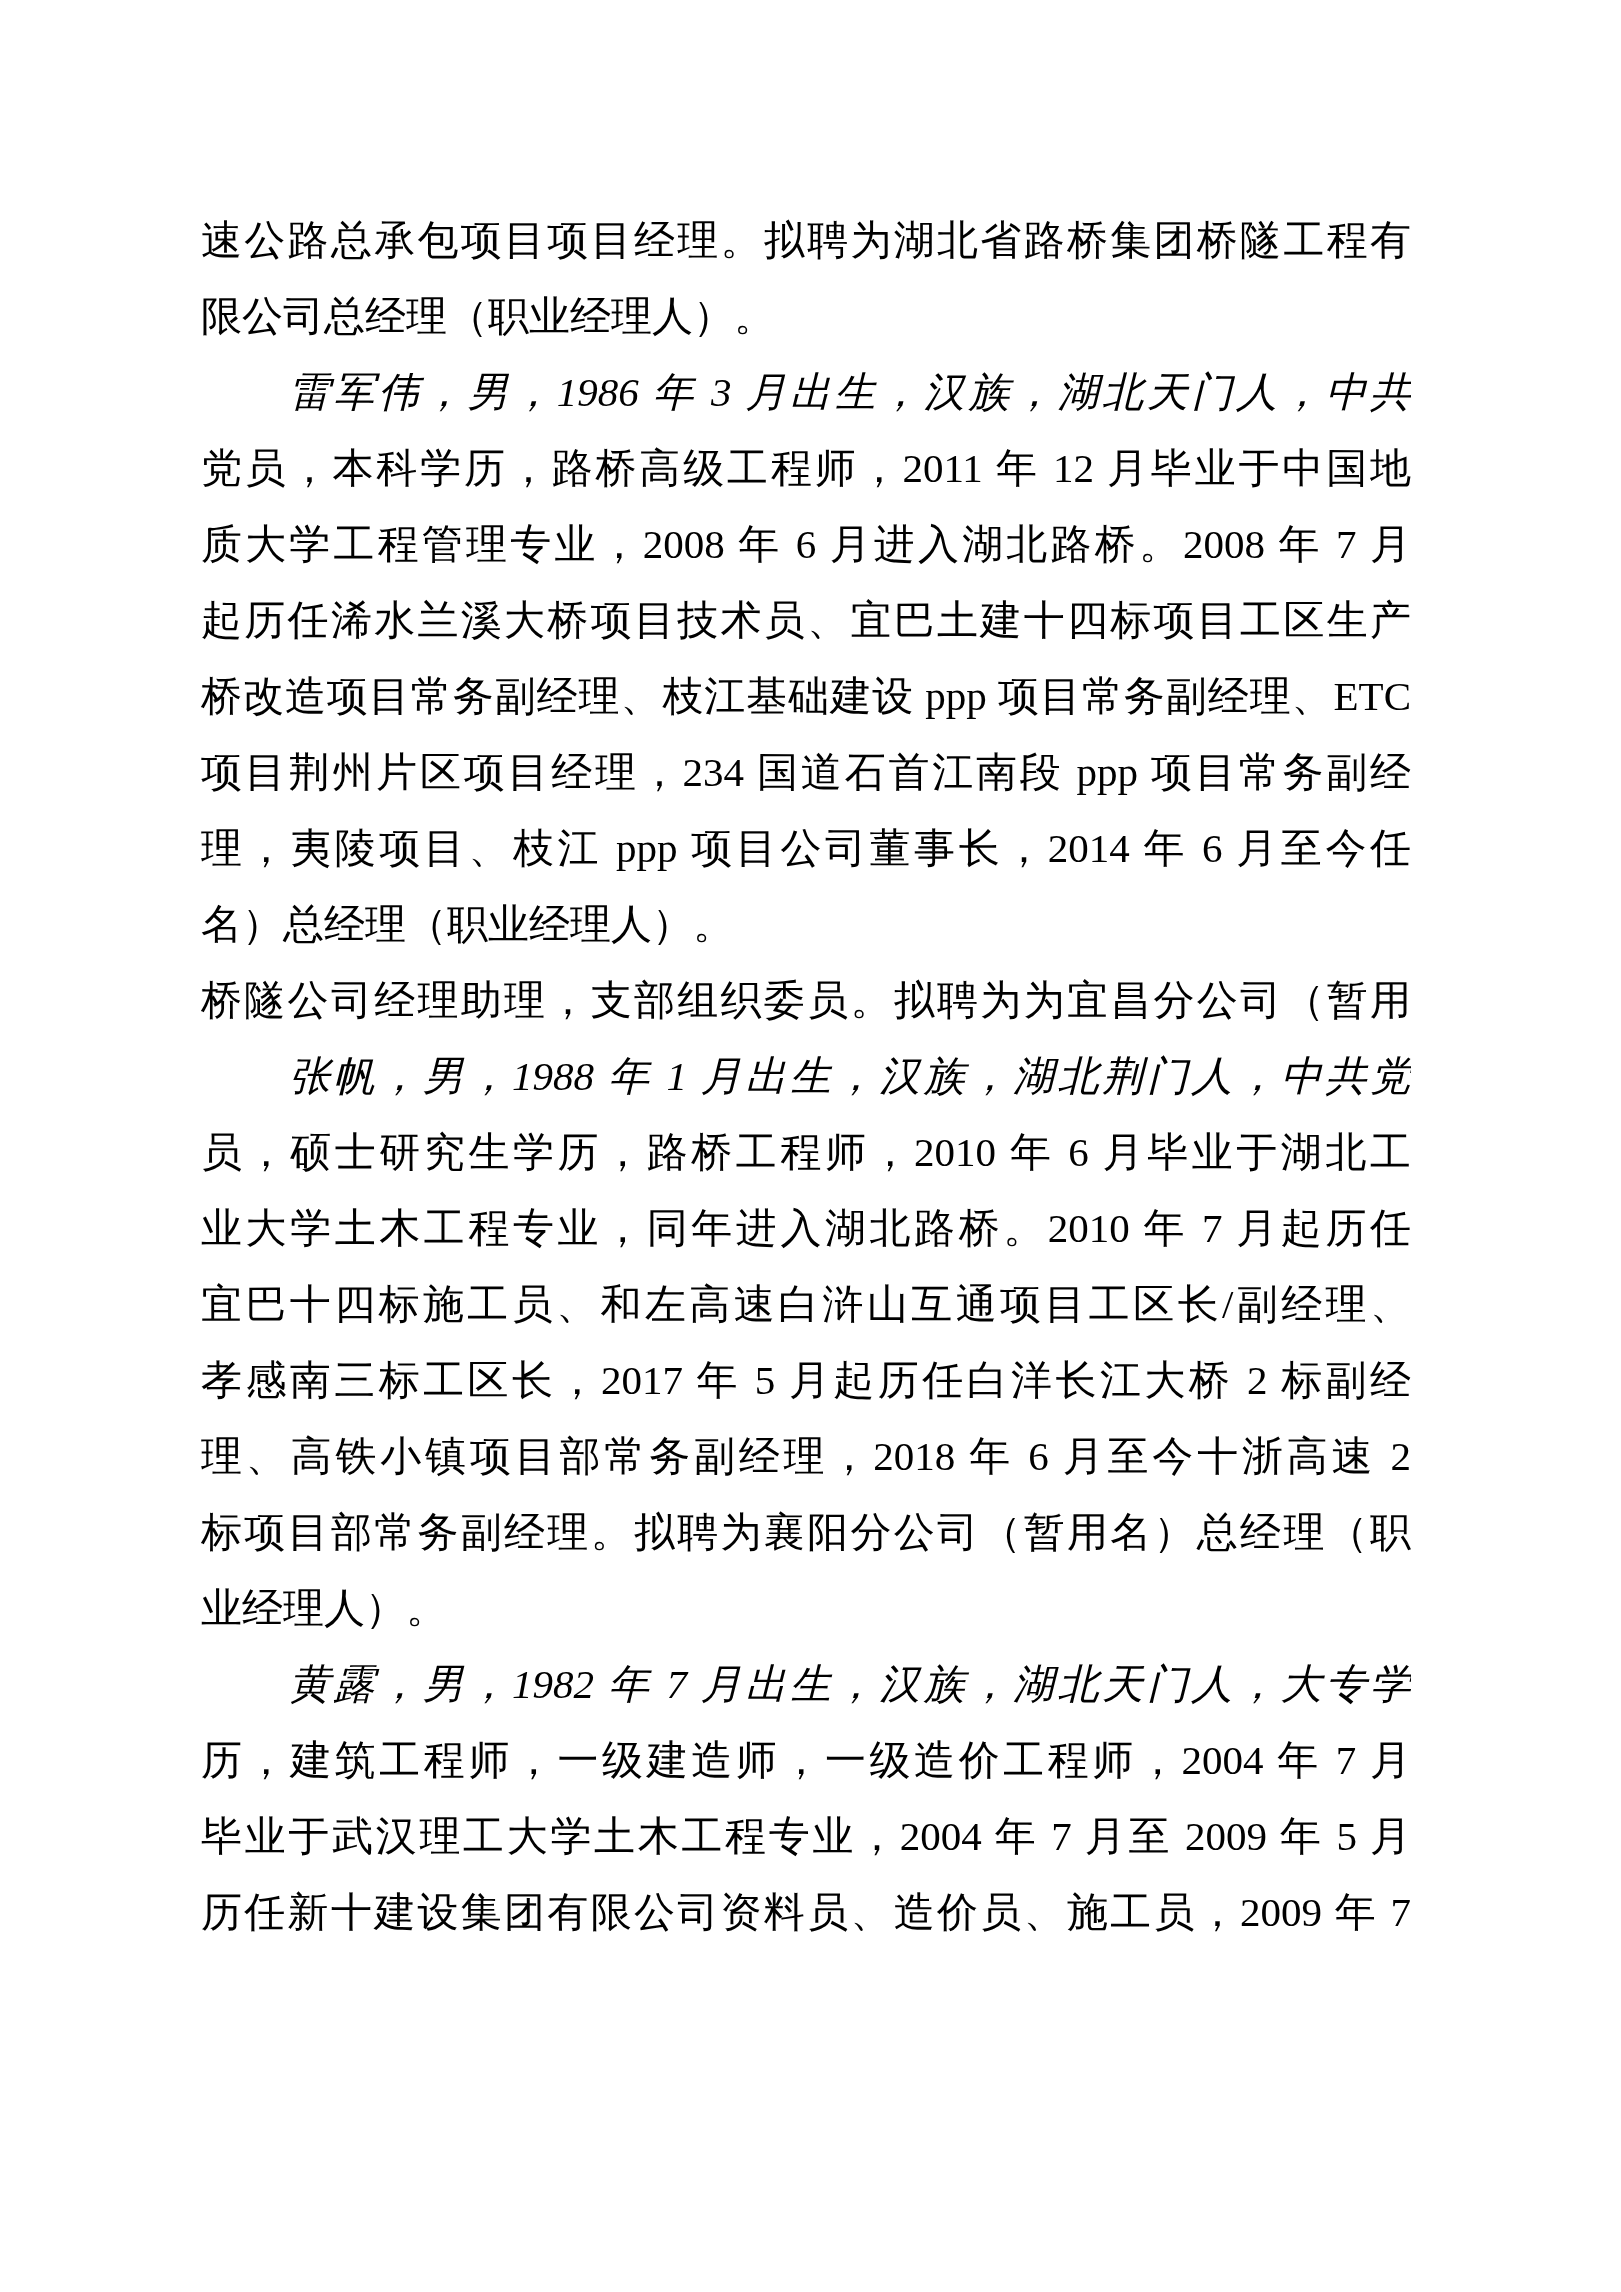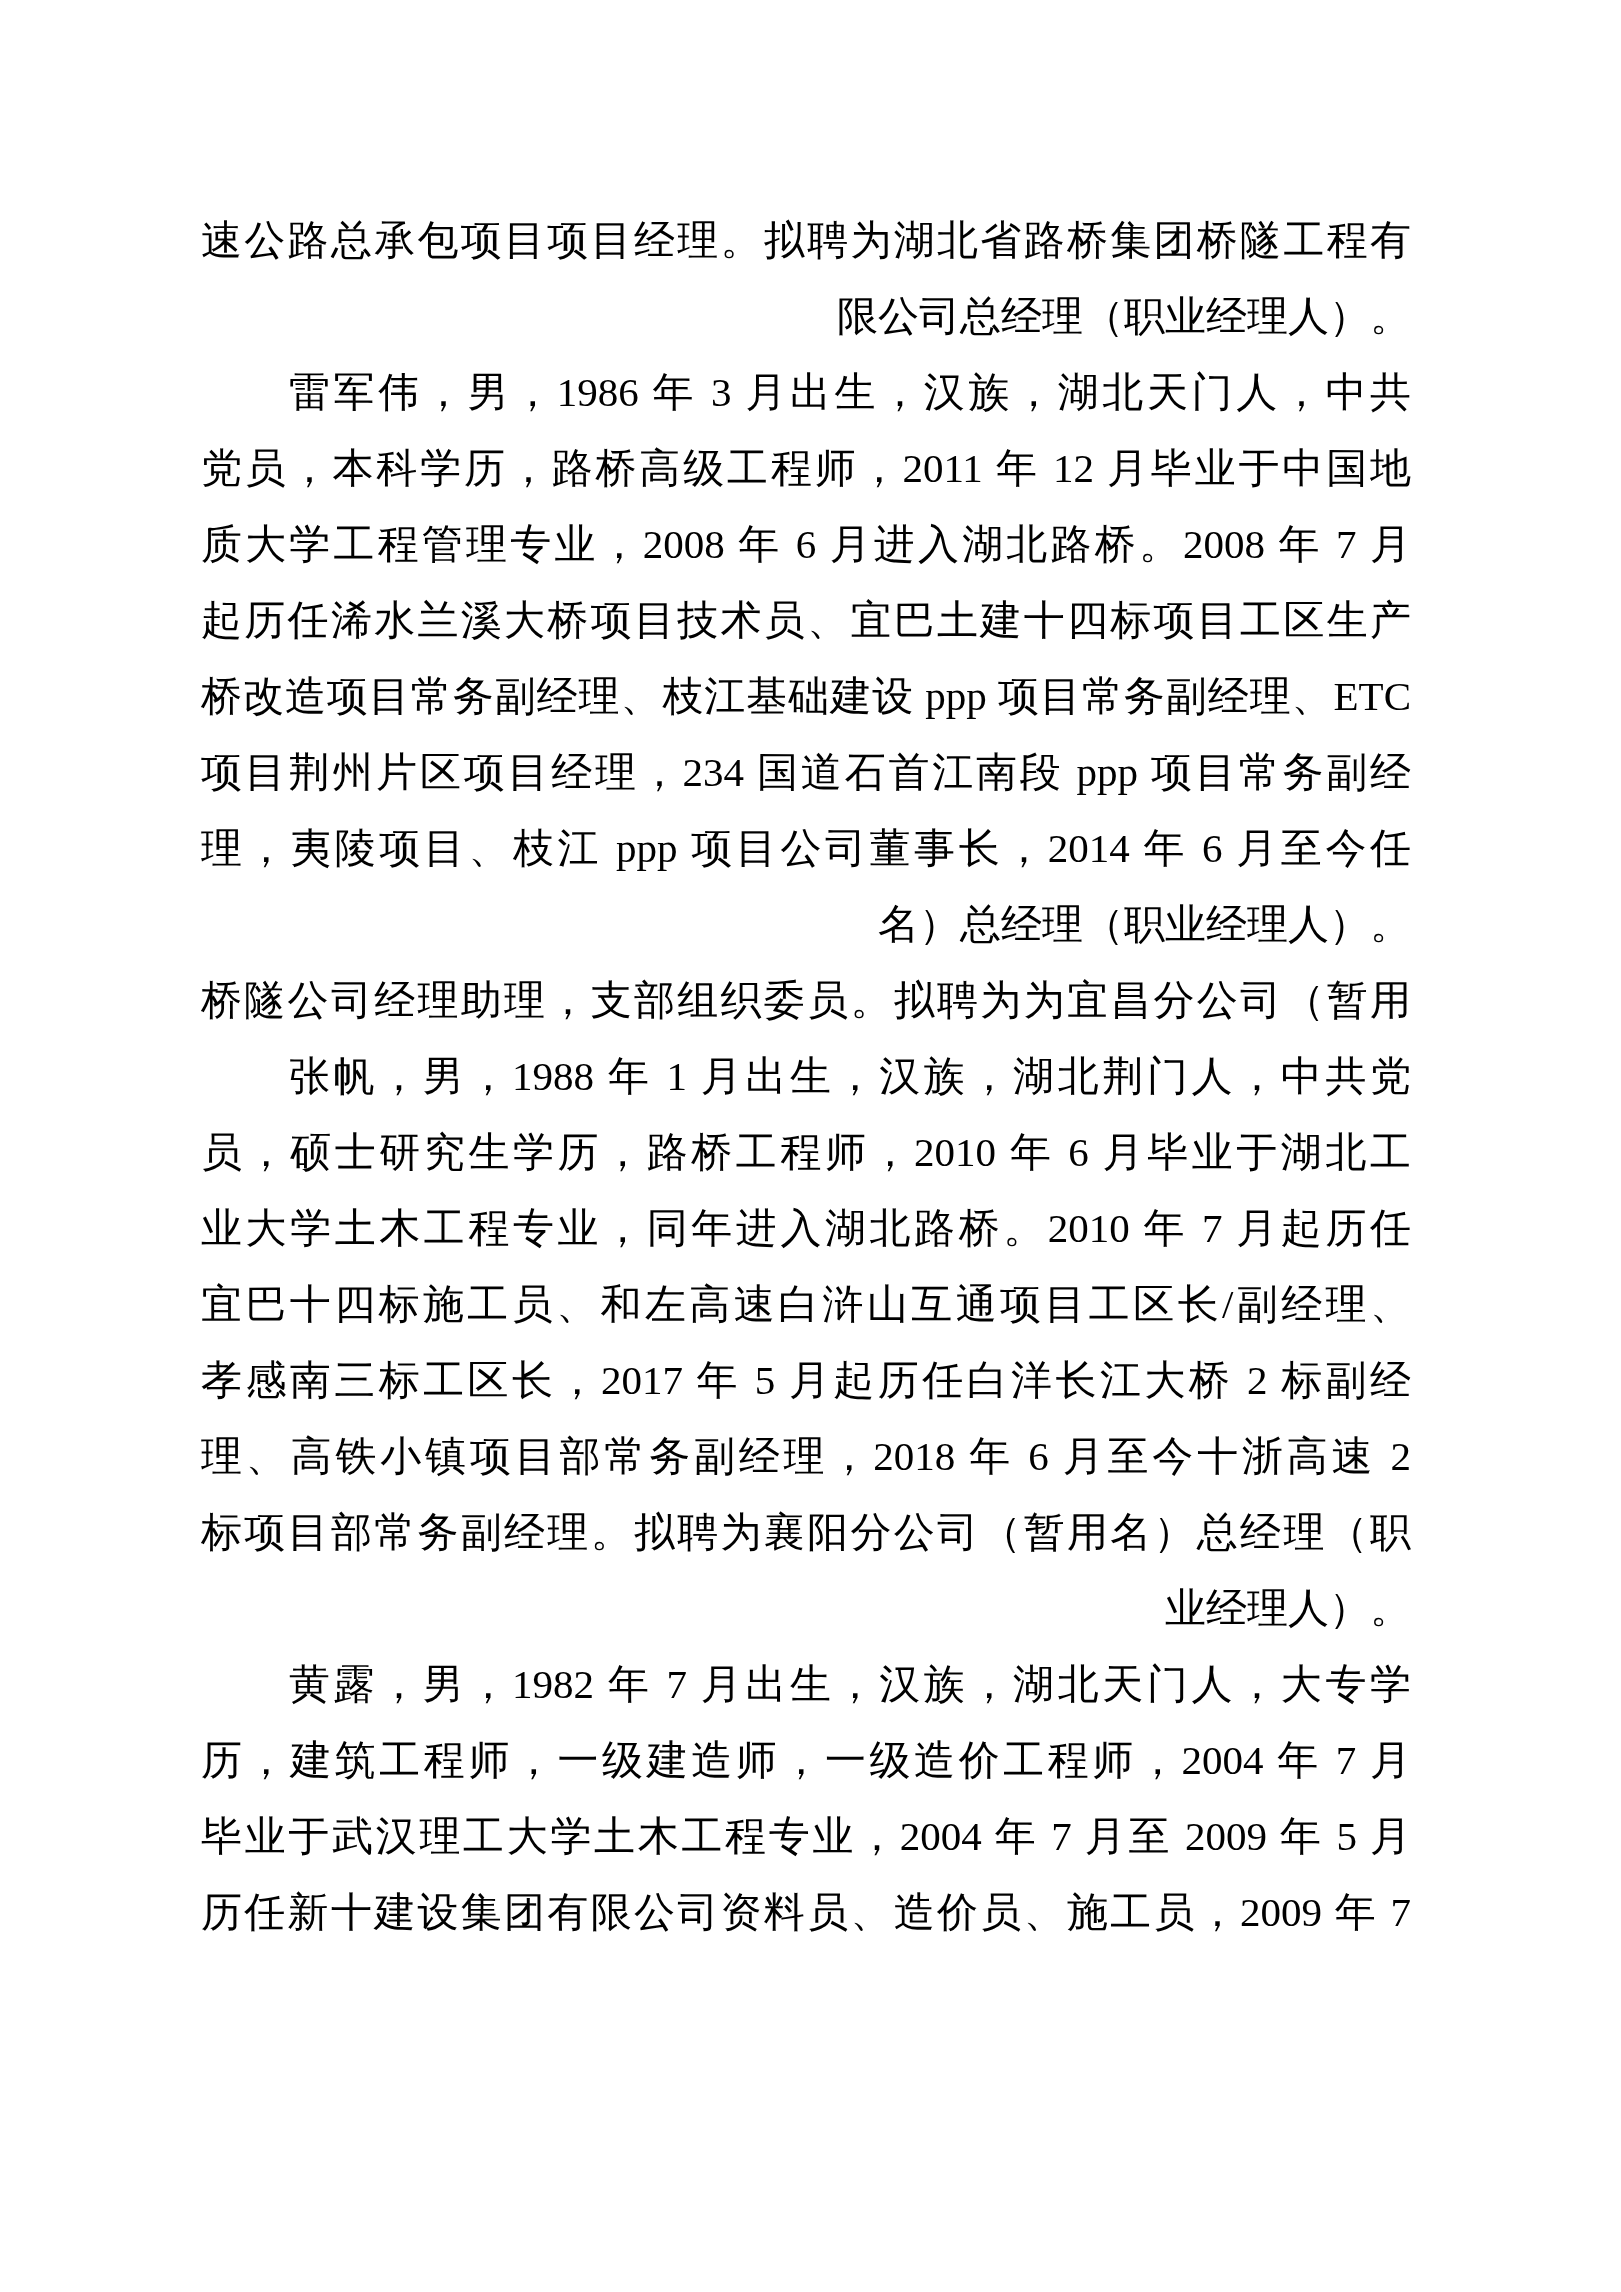--- a/index.html
+++ b/index.html
@@ -21,30 +21,31 @@
     top: 202px;
     width: 1210px;
     color: #000000;
   }
   .doc-line {
     font-size: 41px;
     line-height: 76px;
     height: 76px;
     overflow: hidden;
     color: #000000;
-    text-align: right;
+    text-align: left;
     font-weight: 400;
     white-space: normal;
   }
   .doc-line.just {
     text-align: justify;
     text-align-last: justify;
   }
   .doc-line.indent {
     text-indent: 88px;
+    font-style: italic;
   }
 </style>
 </head>
 <body>
 
 <div class="page">
   <div class="doc-body" id="doc-body" style="color: rgb(0, 0, 0);">
       <div class="doc-line just">速公路总承包项目项目经理。拟聘为湖北省路桥集团桥隧工程有</div>
       <div class="doc-line">限公司总经理（职业经理人）。</div>
       <div class="doc-line just indent">雷军伟，男，1986 年 3 月出生，汉族，湖北天门人，中共</div>

